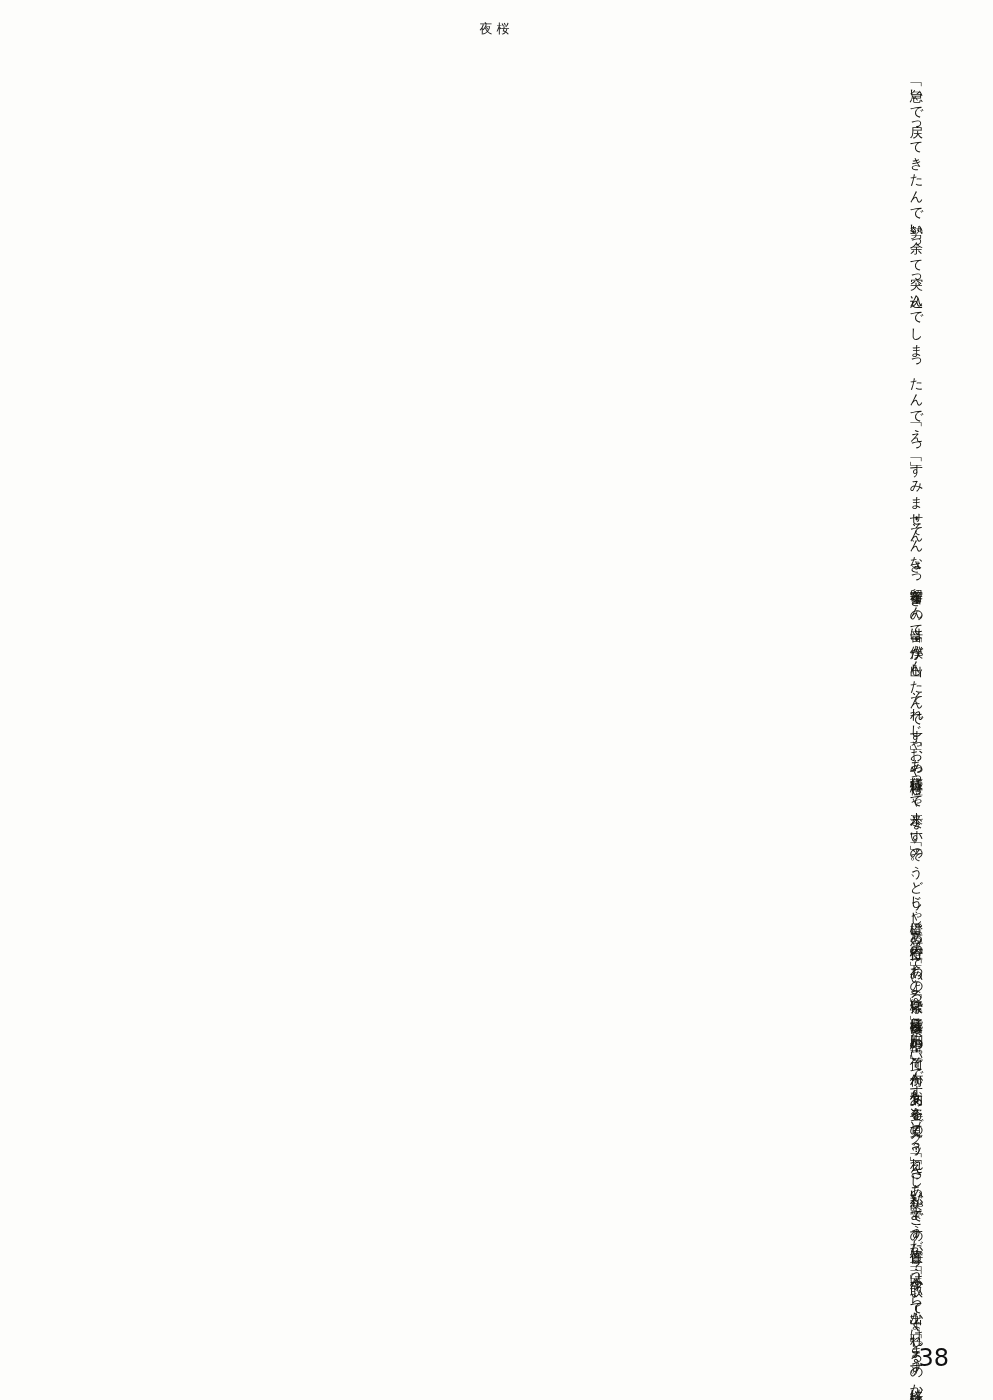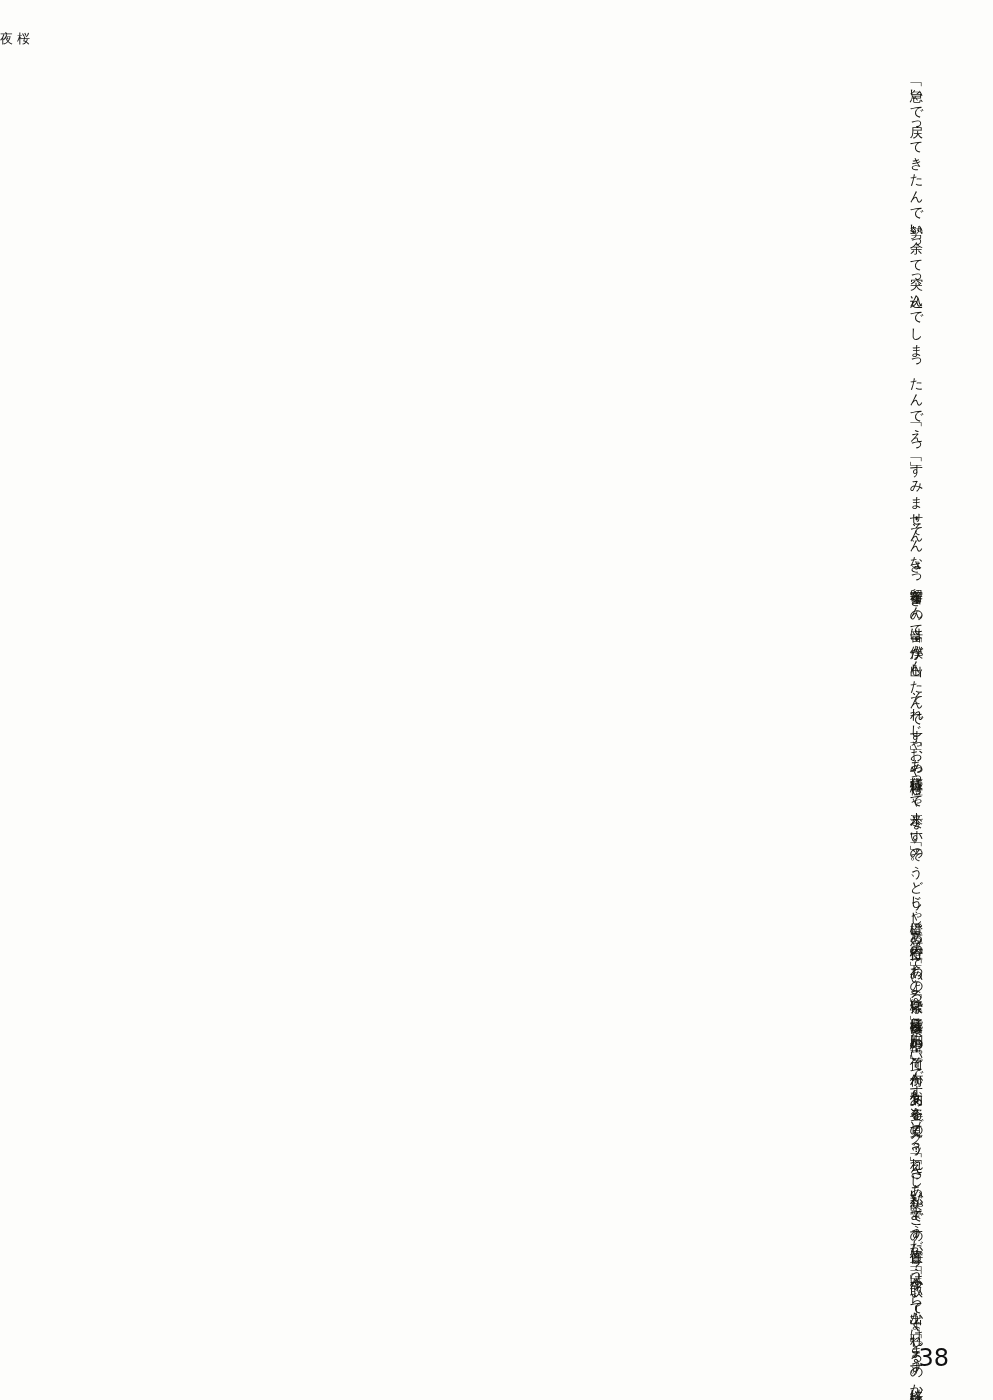--- a/index.html
+++ b/index.html
@@ -18,23 +18,24 @@
 
   .page {
     position: absolute;
     inset: 0;
     background: #fdfdfb;
   }
 
   
   .running-header {
     position: absolute;
-    top: 30px;
+    top: 20px;
     left: 0;
     width: 100%;
+    text-align: center;
     font-size: 13px;
     letter-spacing: 4px;
     color: #1a1a1a;
   }
 
   
   .folio {
     position: absolute;
     right: 44px;
     bottom: 28px;

